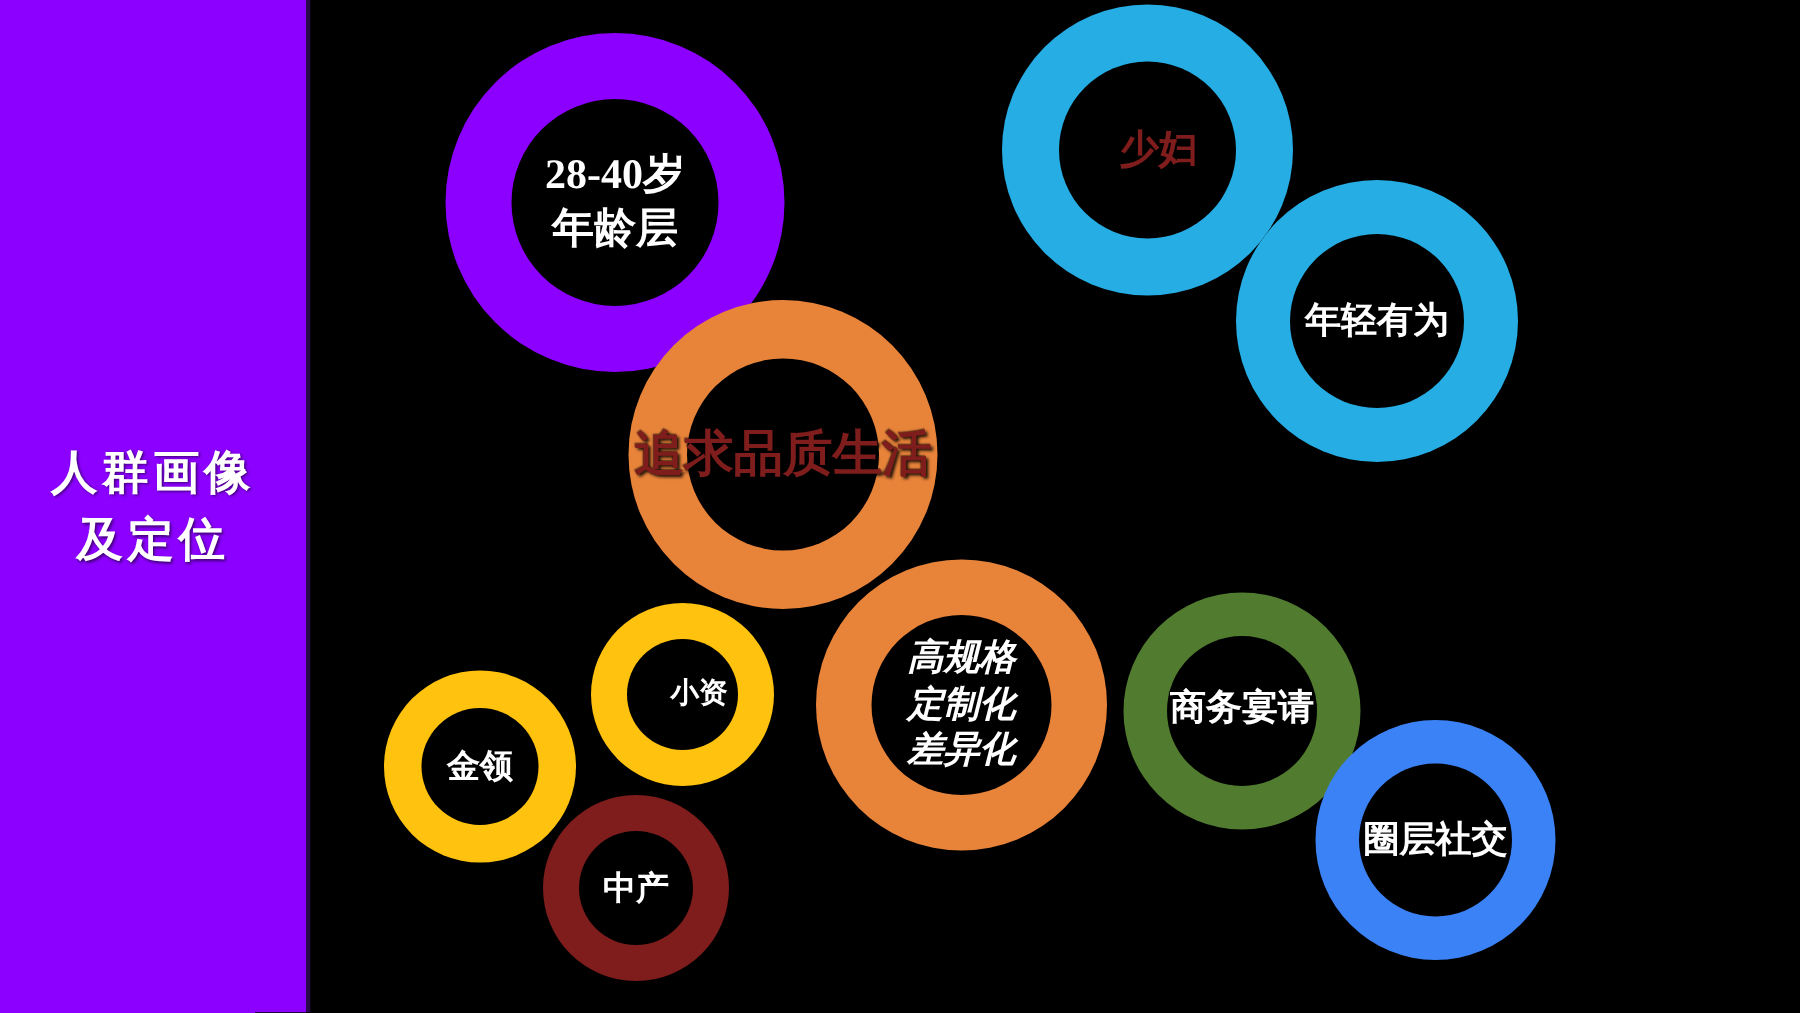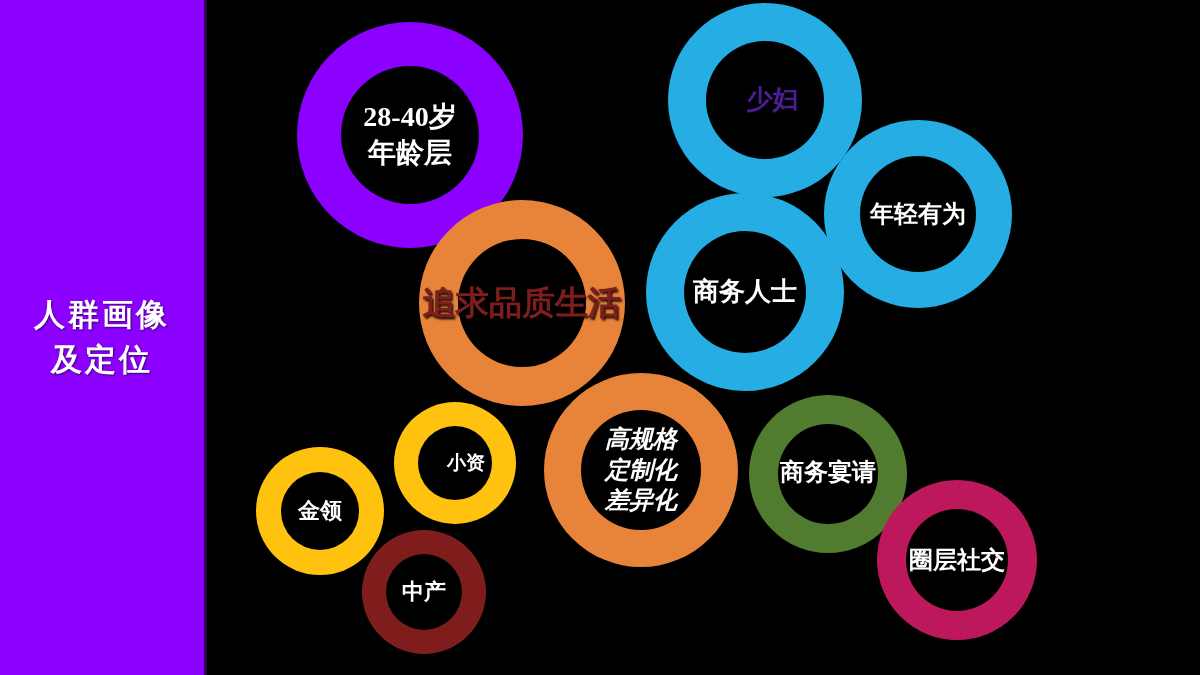--- a/index.html
+++ b/index.html
@@ -108,34 +108,28 @@
   <div id="canvas">
       <div class="bubble" style="left: 90px; top: 22px; width: 226px; height: 226px; background: rgb(140, 0, 255); z-index: 2;">
         <div class="hole" style="width: 138px; height: 138px; background: rgb(0, 0, 0);"></div>
         <div class="blabel" style="font-size: 28px; color: rgb(255, 255, 255);">
           <div>28-40岁</div>
           <div>年龄层</div>
         </div>
       </div>
       <div class="bubble" style="left: 461px; top: 3px; width: 194px; height: 194px; background: rgb(37, 173, 228); z-index: 3;">
         <div class="hole" style="width: 118px; height: 118px; background: rgb(0, 0, 0);"></div>
-        <div class="blabel" style="font-size: 26px; color: #4c1d95; margin-left: 15px;">
+        <div class="blabel" style="font-size: 26px; color: #7f1d1d; margin-left: 15px;">
           <div>少妇</div>
         </div>
       </div>
       <div class="bubble" style="left: 617px; top: 120px; width: 188px; height: 188px; background: rgb(37, 173, 228); z-index: 5;">
         <div class="hole" style="width: 116px; height: 116px; background: rgb(0, 0, 0);"></div>
         <div class="blabel" style="font-size: 24px; color: rgb(255, 255, 255);">
           <div>年轻有为</div>
-        </div>
-      </div>
-      <div class="bubble" style="left: 439px; top: 193px; width: 198px; height: 198px; background: rgb(37, 173, 228); z-index: 4;">
-        <div class="hole" style="width: 122px; height: 122px; background: rgb(0, 0, 0);"></div>
-        <div class="blabel" style="font-size: 26px; color: rgb(255, 255, 255);">
-          <div>商务人士</div>
         </div>
       </div>
       <div class="bubble" style="left: 212px; top: 200px; width: 206px; height: 206px; background: rgb(232, 131, 58); z-index: 2;">
         <div class="hole" style="width: 128px; height: 128px; background: rgb(0, 0, 0);"></div>
         <div class="blabel" style="font-size: 33px; color: #7f1d1d; text-align: right;">
           <div>追求品质生活</div>
         </div>
       </div>
       <div class="bubble" style="left: 337px; top: 373px; width: 194px; height: 194px; background: rgb(232, 131, 58); z-index: 6;">
         <div class="hole" style="width: 120px; height: 120px; background: rgb(0, 0, 0);"></div>
@@ -162,21 +156,21 @@
         <div class="blabel" style="font-size: 22px; color: rgb(255, 255, 255);">
           <div>中产</div>
         </div>
       </div>
       <div class="bubble" style="left: 542px; top: 395px; width: 158px; height: 158px; background: rgb(81, 123, 46); z-index: 2;">
         <div class="hole" style="width: 100px; height: 100px; background: rgb(0, 0, 0);"></div>
         <div class="blabel" style="font-size: 24px; color: rgb(255, 255, 255); font-family: Liberation Mono, monospace;">
           <div>商务宴请</div>
         </div>
       </div>
-      <div class="bubble" style="left: 670px; top: 480px; width: 160px; height: 160px; background: #be185d; z-index: 3;">
+      <div class="bubble" style="left: 670px; top: 480px; width: 160px; height: 160px; background: #3b82f6; z-index: 3;">
         <div class="hole" style="width: 102px; height: 102px; background: rgb(0, 0, 0);"></div>
         <div class="blabel" style="font-size: 24px; color: rgb(255, 255, 255);">
           <div>圈层社交</div>
         </div>
       </div>
     </div>
 
 </div>
 
 </body></html>

